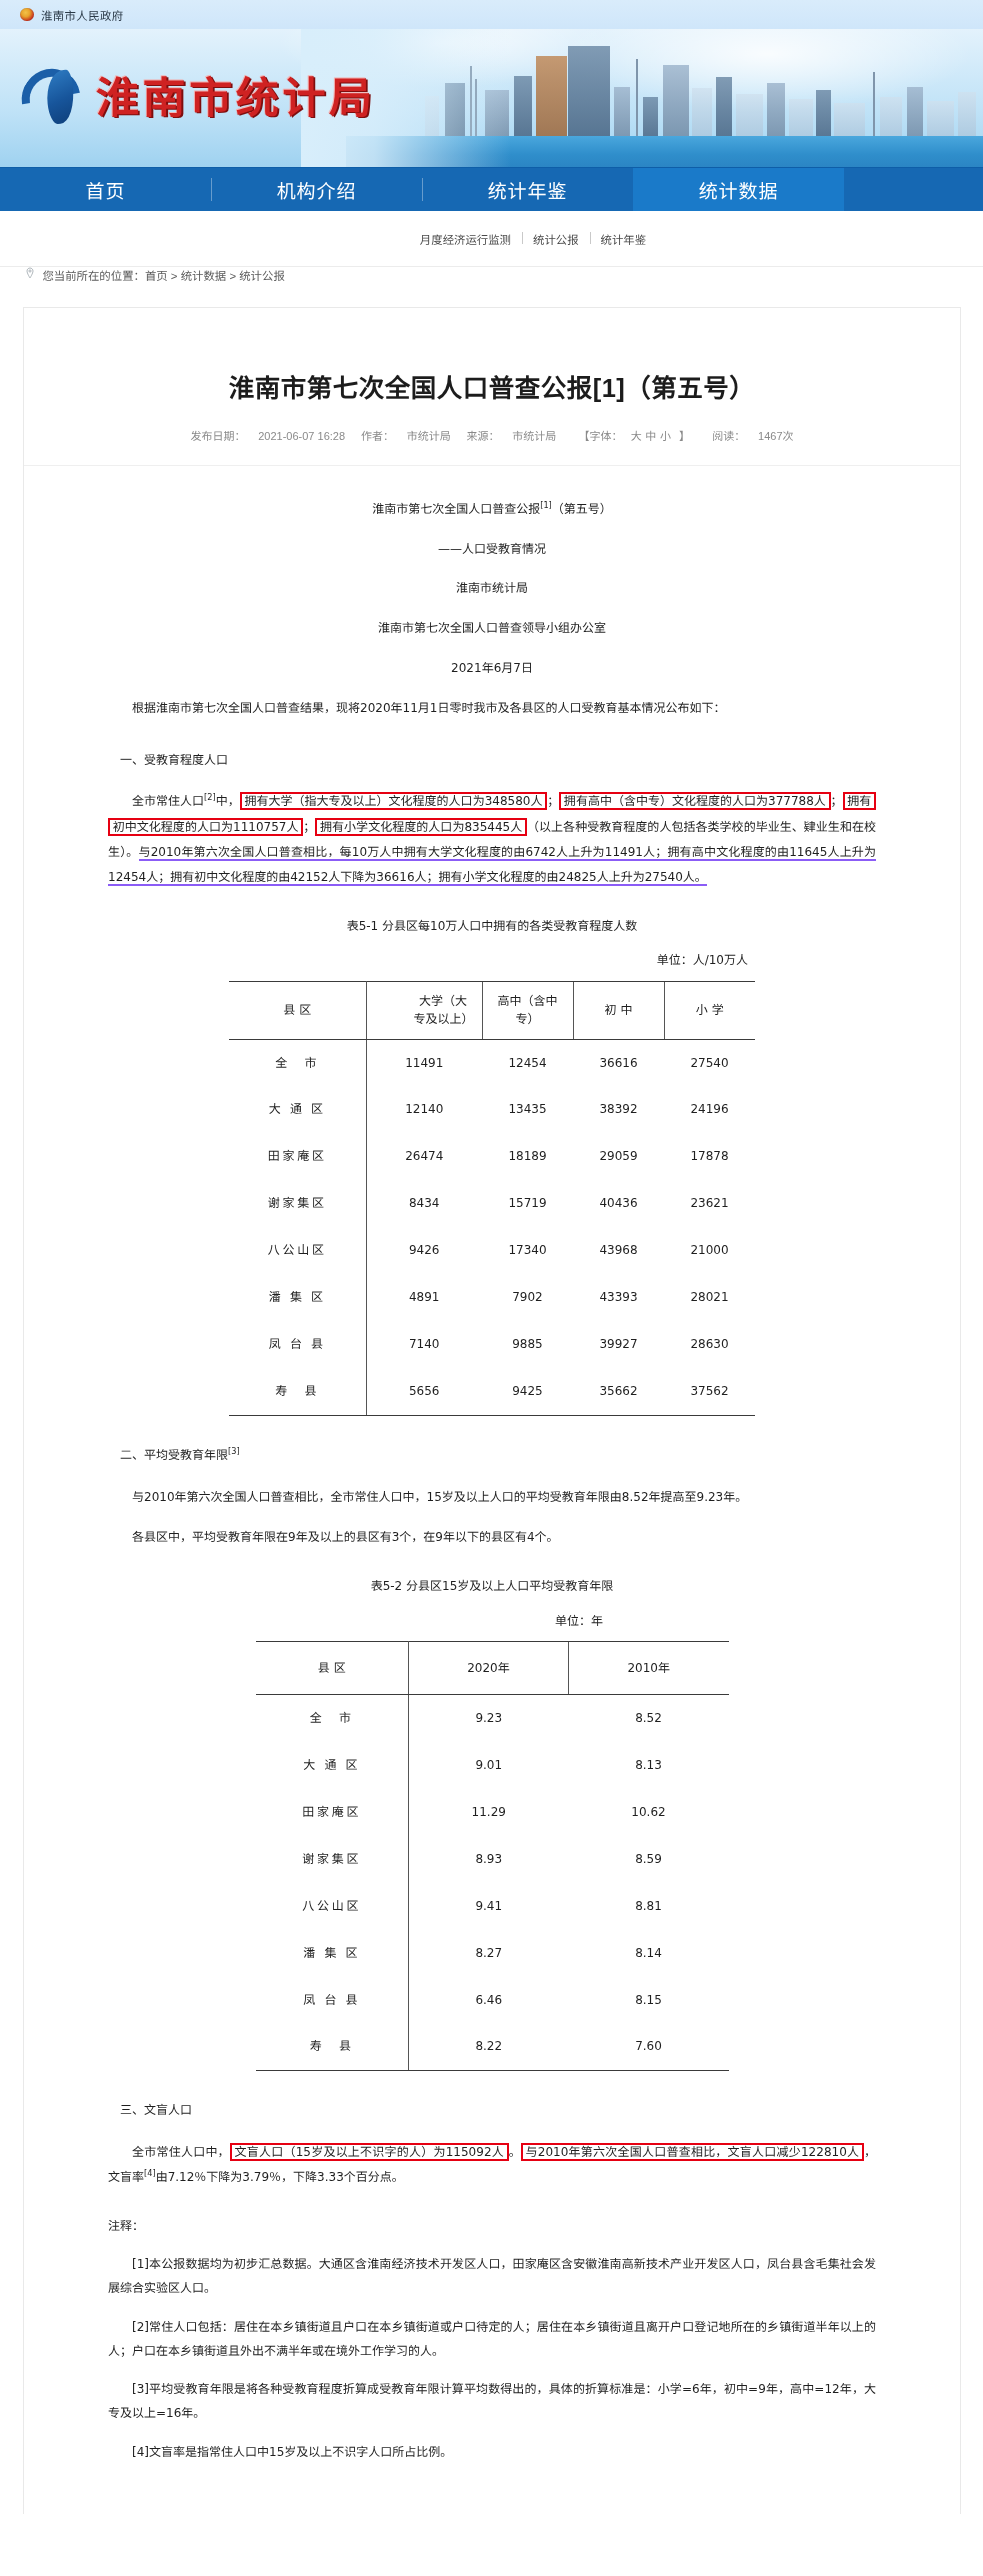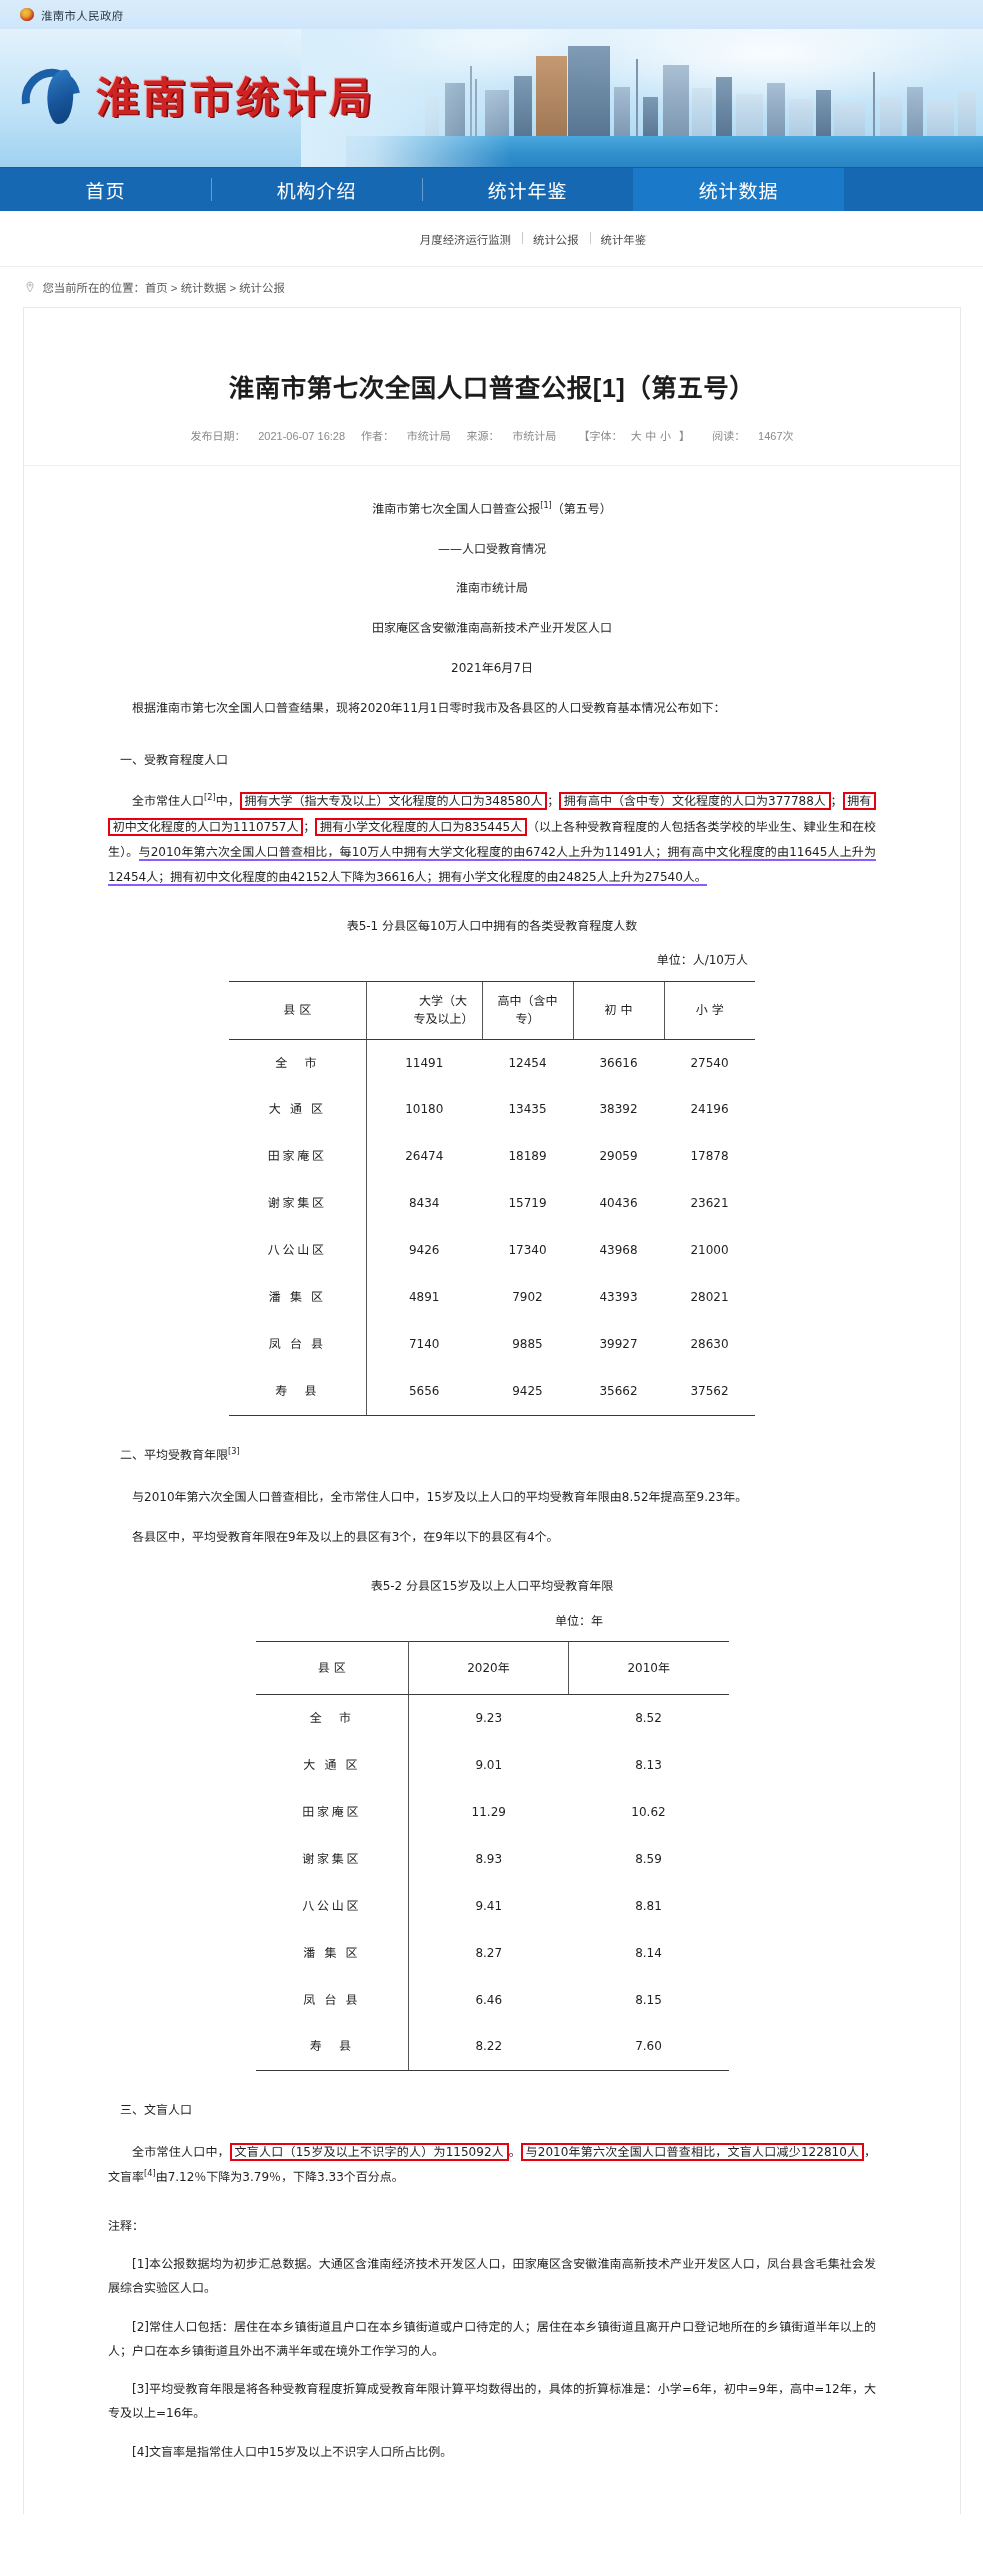--- a/index.html
+++ b/index.html
@@ -115,21 +115,21 @@
     background:#ffffff;border-bottom:0.9px solid #ececec;
     padding-left:82px;
   }
   .subnav-item{font-size:11.4px;color:#4a4a4a;padding:0 11px;position:relative;cursor:pointer;}
   .subnav-item + .subnav-item::before{
     content:"";position:absolute;left:0;top:1.8px;height:12px;width:0.9px;background:#c9c9c9;
   }
 
   
   .crumb-bar{
-    height:40px;display:flex;align-items:center;padding:0 24px;
+    height:40px;display:flex;align-items:flex-start;padding:0 24px;
     background:#fff;
   }
   .pin-icon{width:12px;height:12px;margin-right:6.4px;flex:0 0 auto;}
   .crumb-text{font-size:11.4px;color:#5b5b5b;}
 
   
   .card{
     width:938px;margin:0 auto;background:#fff;
     border:0.9px solid #e9e9e9;border-bottom:none;
     padding:31px 0 0;
@@ -292,21 +292,21 @@
   </div>
 
   <div class="body">
 
     <div class="doc-head">
       <p class="l">
         <span>淮南市第七次全国人口普查公报</span><sup class="sup">[1]</sup><span>（第五号）</span>
       </p>
       <p class="l">——人口受教育情况</p>
       <p class="l">淮南市统计局</p>
-      <p class="l">田家庵区含安徽淮南高新技术产业开发区人口</p>
+      <p class="l">淮南市第七次全国人口普查领导小组办公室</p>
       <p class="l">2021年6月7日</p>
     </div>
 
     <p class="p ind">根据淮南市第七次全国人口普查结果，现将2020年11月1日零时我市及各县区的人口受教育基本情况公布如下：</p>
 
     <p class="p sec">一、受教育程度人口</p>
 
     <p class="p ind">
       <span>全市常住人口</span><sup class="sup">[2]</sup><span>中，</span><span class="hl">拥有大学（指大专及以上）文化程度的人口为348580人</span><span>；</span><span class="hl">拥有高中（含中专）文化程度的人口为377788人</span><span>；</span><span class="hl">拥有初中文化程度的人口为1110757人</span><span>；</span><span class="hl">拥有小学文化程度的人口为835445人</span><span>（以上各种受教育程度的人包括各类学校的毕业生、肄业生和在校生）。</span><span class="hl-u">与2010年第六次全国人口普查相比，每10万人中拥有大学文化程度的由6742人上升为11491人；拥有高中文化程度的由11645人上升为12454人；拥有初中文化程度的由42152人下降为36616人；拥有小学文化程度的由24825人上升为27540人。</span>
     </p>
@@ -326,21 +326,21 @@
       <tbody>
           <tr>
             <td class="rowname">全　市</td>
             <td>11491</td>
             <td>12454</td>
             <td>36616</td>
             <td>27540</td>
           </tr>
           <tr>
             <td class="rowname">大 通 区</td>
-            <td>10180</td>
+            <td>12140</td>
             <td>13435</td>
             <td>38392</td>
             <td>24196</td>
           </tr>
           <tr>
             <td class="rowname">田家庵区</td>
             <td>26474</td>
             <td>18189</td>
             <td>29059</td>
             <td>17878</td>

